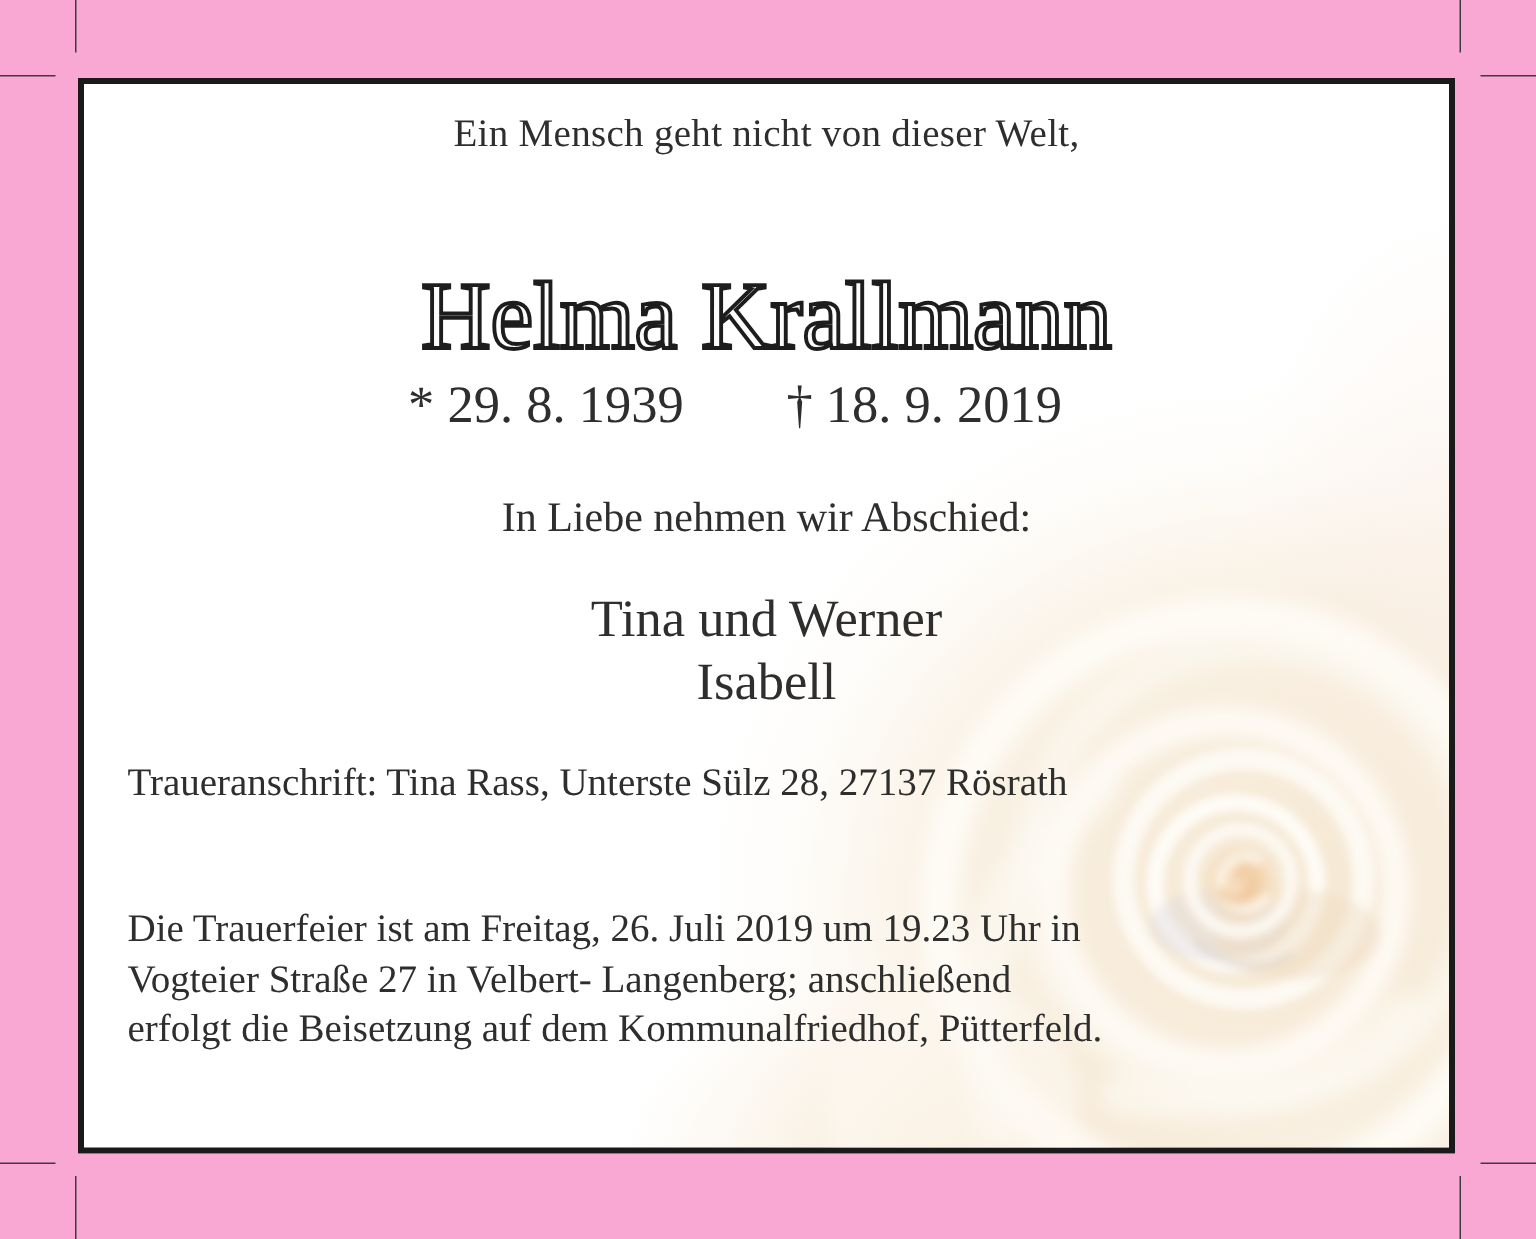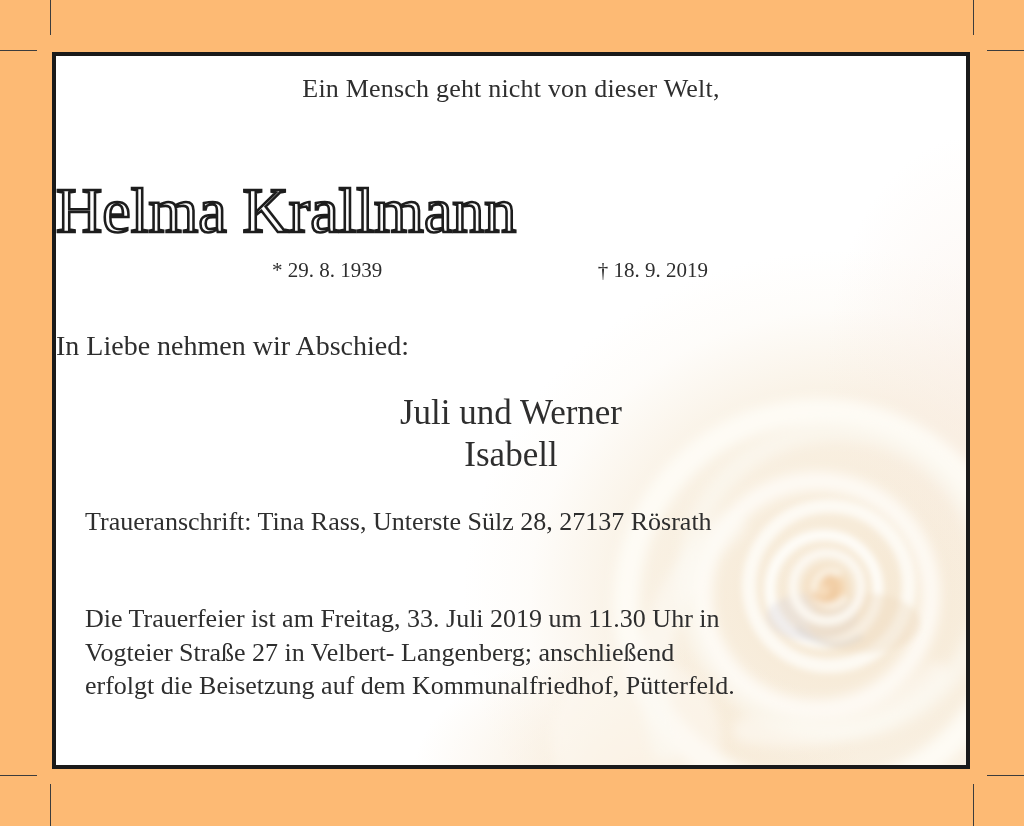--- a/index.html
+++ b/index.html
@@ -1,18 +1,18 @@
 <!DOCTYPE html>
 <html><head>
 <meta charset="utf-8">
 <style>
   html,body{margin:0;padding:0;}
   body{width:1024px;height:826px;background:#ffffff;overflow:hidden;
        font-family:"Liberation Serif","DejaVu Serif",serif;}
-  .page{position:relative;width:1024px;height:826px;background:#fdba74;}
+  .page{position:relative;width:1024px;height:826px;background:#f9a8d4;}
 
   
   .crop{position:absolute;background:#3c3c3c;}
   .crop.h{height:1px;width:37px;}
   .crop.v{width:1px;height:35px;}
   .crop.vb{width:1px;height:42px;}
 
   
   .card{position:absolute;left:52px;top:52px;width:918px;height:717px;
         box-sizing:border-box;border:4px solid #1a1a1a;background:#ffffff;
@@ -25,28 +25,28 @@
       radial-gradient(ellipse 200px 320px at 101% 45%, rgba(249,235,225,0.50) 0%, rgba(255,255,255,0) 75%),
       radial-gradient(ellipse 470px 430px at 87% 77%, rgba(245,230,207,0.95) 0%, rgba(247,236,218,0.70) 48%, rgba(252,247,239,0.35) 68%, rgba(255,255,255,0) 82%);
   }
   .rose-wrap{position:absolute;right:0;bottom:0;width:450px;height:420px;z-index:1;}
 
   .content{position:absolute;inset:0;z-index:2;color:#2e2e2e;}
   .content > div, .content > h1{position:absolute;margin:0;font-weight:400;}
 
   .epigraph{top:16px;left:0;width:100%;text-align:center;
             font-size:26px;line-height:34px;letter-spacing:0.2px;}
-  .name{top:120px;left:0;width:100%;text-align:left;
+  .name{top:120px;left:0;width:100%;text-align:center;
         font-size:64px;line-height:70px;color:#1d1d1d;white-space:nowrap;}
   @supports (-webkit-text-stroke: 1px black){
     .name{color:#fdfdfd;-webkit-text-stroke:2.6px #1d1d1d;}
   }
   .dates{top:197px;left:216px;width:436px;display:flex;
-         justify-content:space-between;font-size:21px;line-height:34px;}
-  .intro{top:272px;left:0;width:100%;text-align:left;
+         justify-content:space-between;font-size:35px;line-height:34px;}
+  .intro{top:272px;left:0;width:100%;text-align:center;
          font-size:28px;line-height:36px;}
   .mourners{top:336px;left:0;width:100%;text-align:center;
             font-size:35px;line-height:42px;}
   .address{top:450px;left:29px;font-size:26px;line-height:32px;white-space:nowrap;}
   .funeral{top:546px;left:29px;font-size:26px;line-height:33.5px;}
 </style>
 </head>
 <body>
 
 <div class="page">
@@ -110,28 +110,28 @@
         <h1 class="name">Helma Krallmann</h1>
 
         <div class="dates">
           <span>* 29. 8. 1939</span>
           <span>† 18. 9. 2019</span>
         </div>
 
         <div class="intro">In Liebe nehmen wir Abschied:</div>
 
         <div class="mourners">
-          <div>Juli und Werner</div>
+          <div>Tina und Werner</div>
           <div>Isabell</div>
         </div>
 
         <div class="address">Traueranschrift: Tina Rass, Unterste Sülz 28, 27137 Rösrath</div>
 
         <div class="funeral">
-          <div>Die Trauerfeier ist am Freitag, 33. Juli 2019 um 11.30 Uhr in</div>
+          <div>Die Trauerfeier ist am Freitag, 26. Juli 2019 um 19.23 Uhr in</div>
           <div>Vogteier Straße 27 in Velbert- Langenberg; anschließend</div>
           <div>erfolgt die Beisetzung auf dem Kommunalfriedhof, Pütterfeld.</div>
         </div>
       </div>
 
     </div>
   </div>
 </div>
 
 </body></html>

